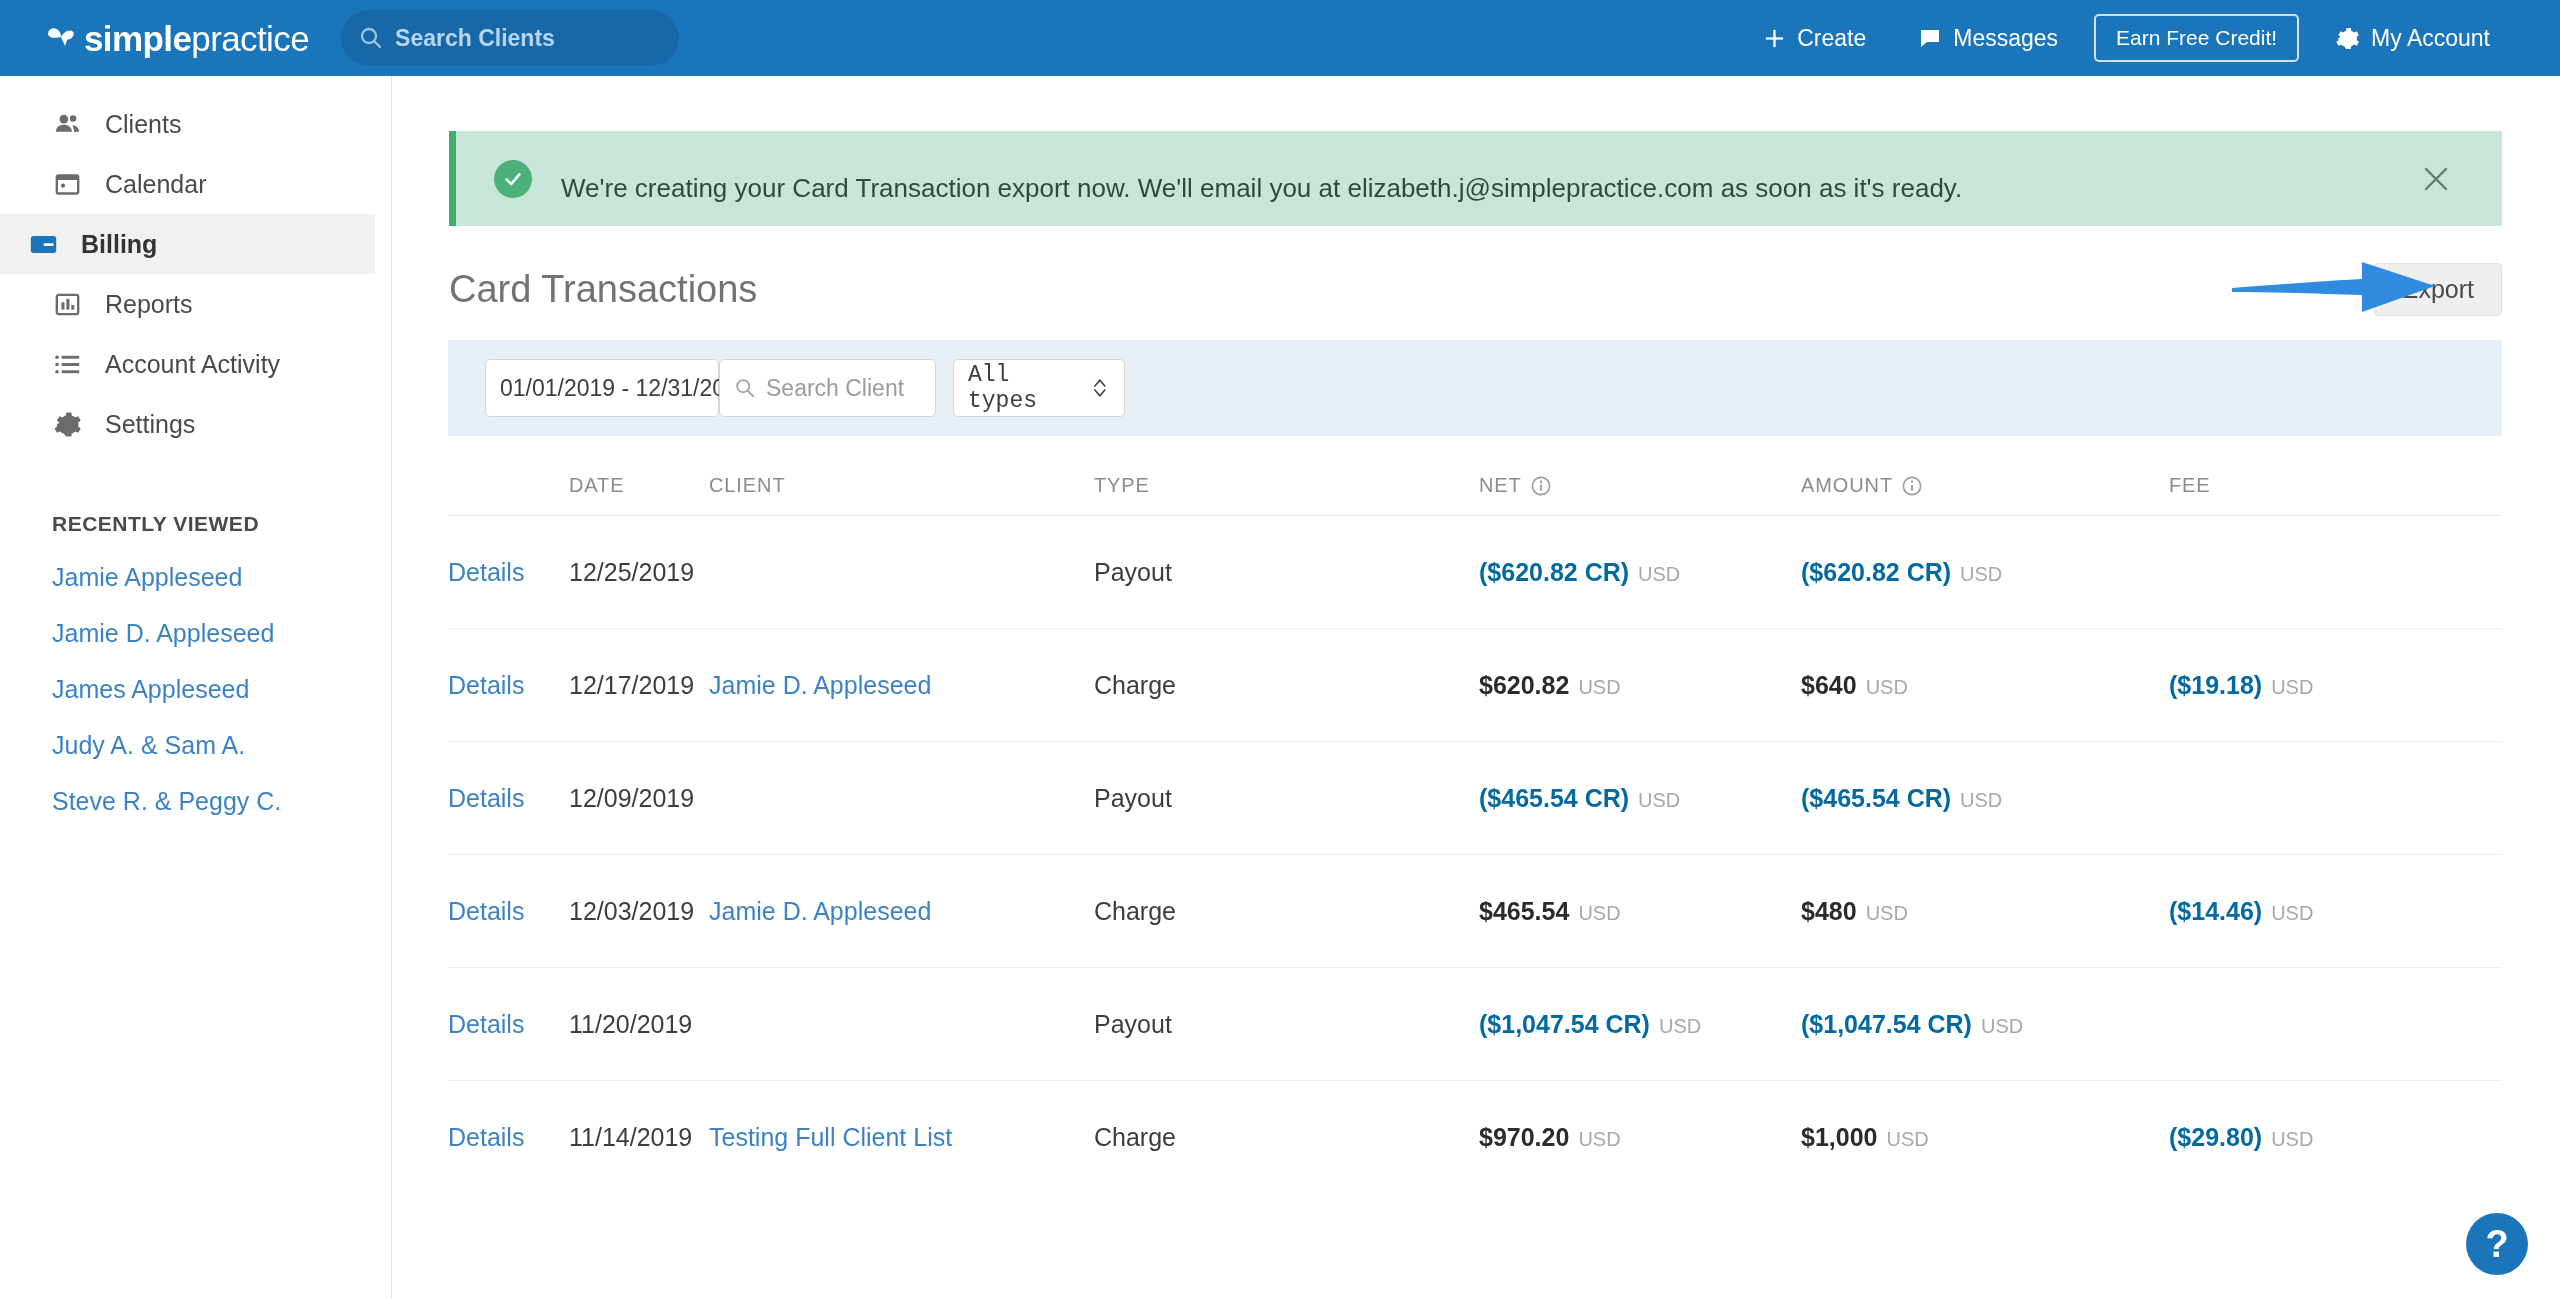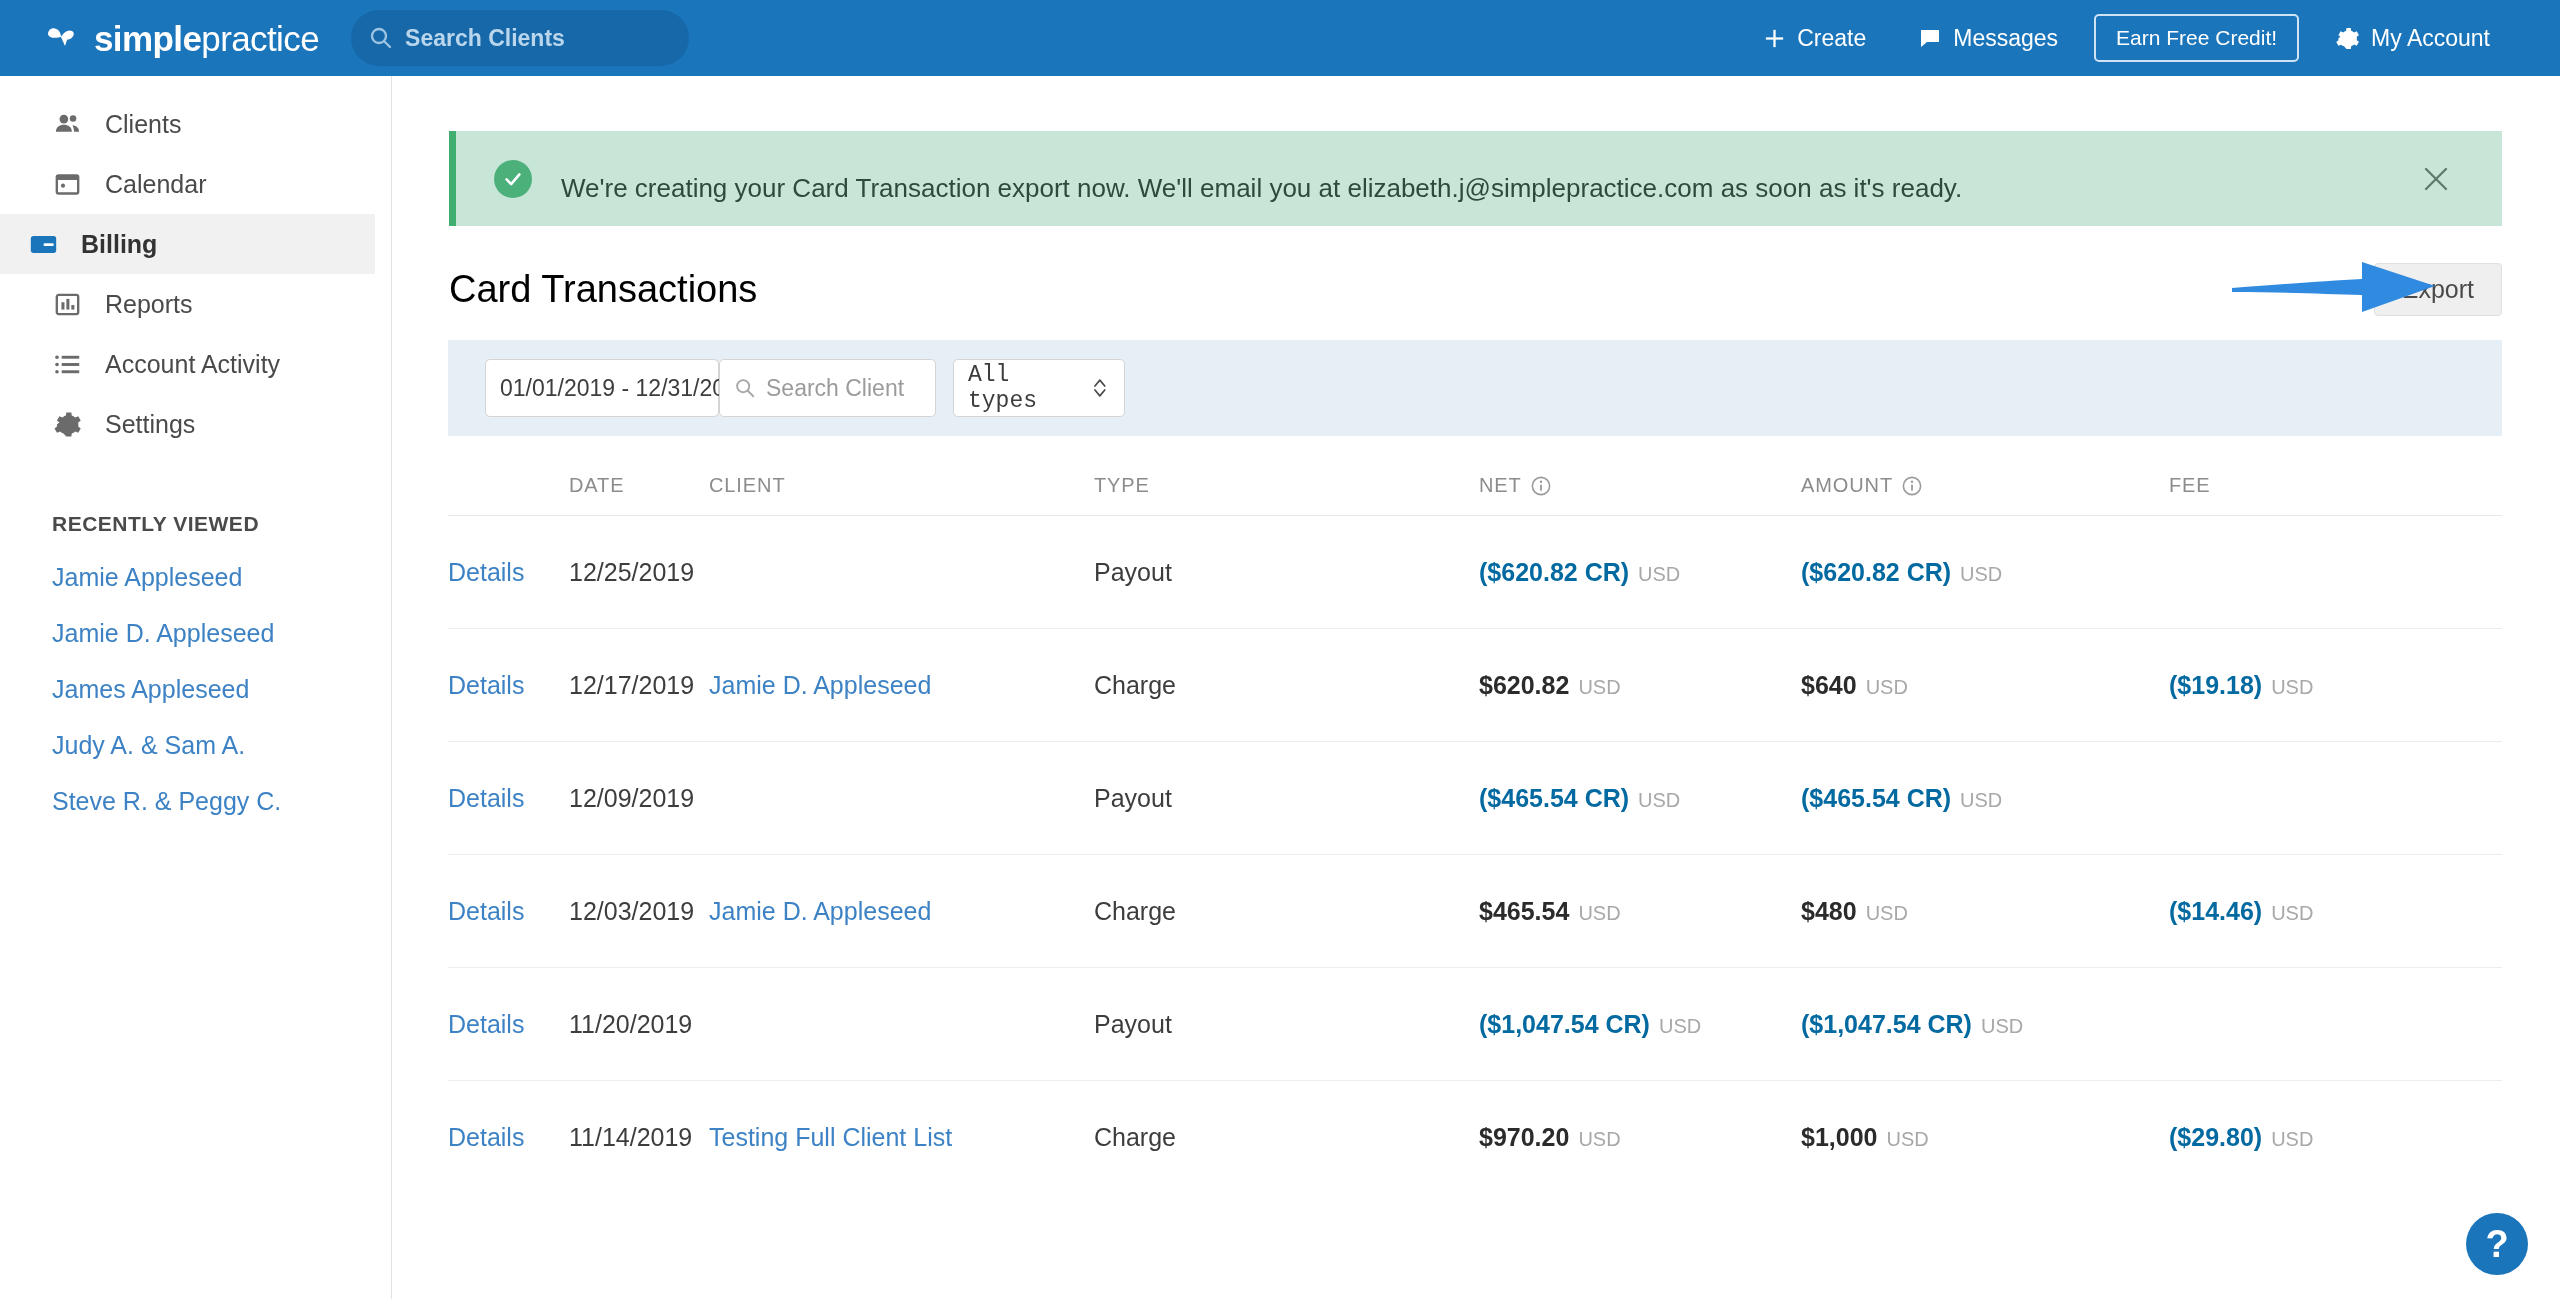--- a/index.html
+++ b/index.html
@@ -12,21 +12,21 @@
 
   
   .topbar {
     position: absolute; top: 0; left: 0;
     width: 2560px; height: 76px;
     background: #1b75bb;
     display: flex; align-items: center;
   }
   .logo-wrap {
     display: flex; align-items: center;
-    margin-left: 44px; gap: 16px;
+    margin-left: 44px; gap: 6px;
   }
   .logo-mark { width: 34px; height: 34px; display:block; }
   .logo-text {
     font-size: 35px; color: #ffffff; letter-spacing: -0.6px;
     white-space: nowrap; line-height: 1;
   }
   .logo-text b { font-weight: 700; }
   .logo-text span { font-weight: 300; }
 
   .global-search {
@@ -133,21 +133,21 @@
     width: 34px; height: 34px;
     display: flex; align-items: center; justify-content: center;
   }
 
   .page-head {
     position: absolute; top: 176px; left: 57px;
     width: 2053px; height: 74px;
     display: flex; align-items: center;
   }
   .page-title {
-    font-size: 38px; color: #000000; font-weight: 400;
+    font-size: 38px; color: #737373; font-weight: 400;
   }
   .export-btn {
     margin-left: auto;
     background: #efefef;
     border: 1px solid #e0e0e0;
     border-radius: 4px;
     height: 53px; padding: 0 27px;
     display: flex; align-items: center;
     font-size: 25px; color: #4a4a4a;
   }

